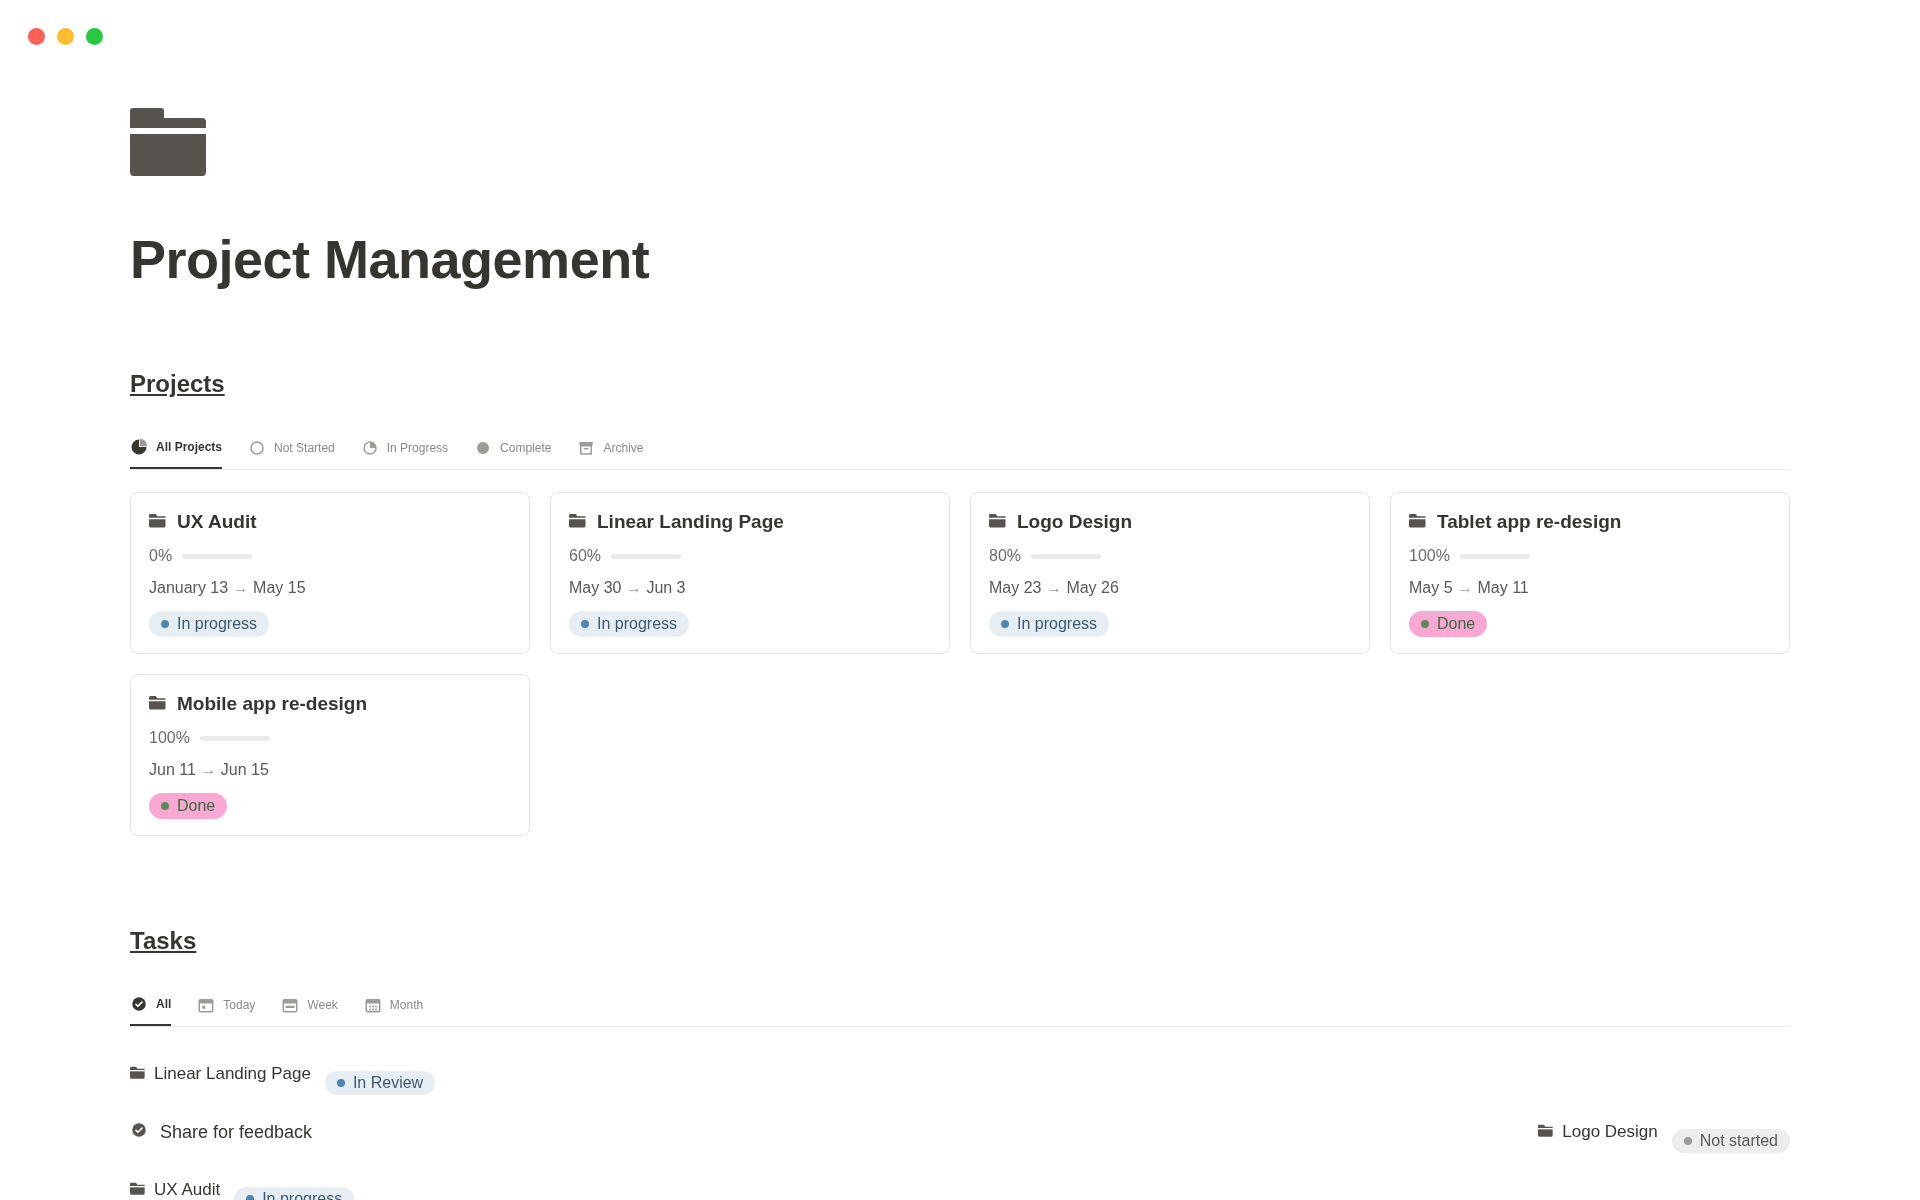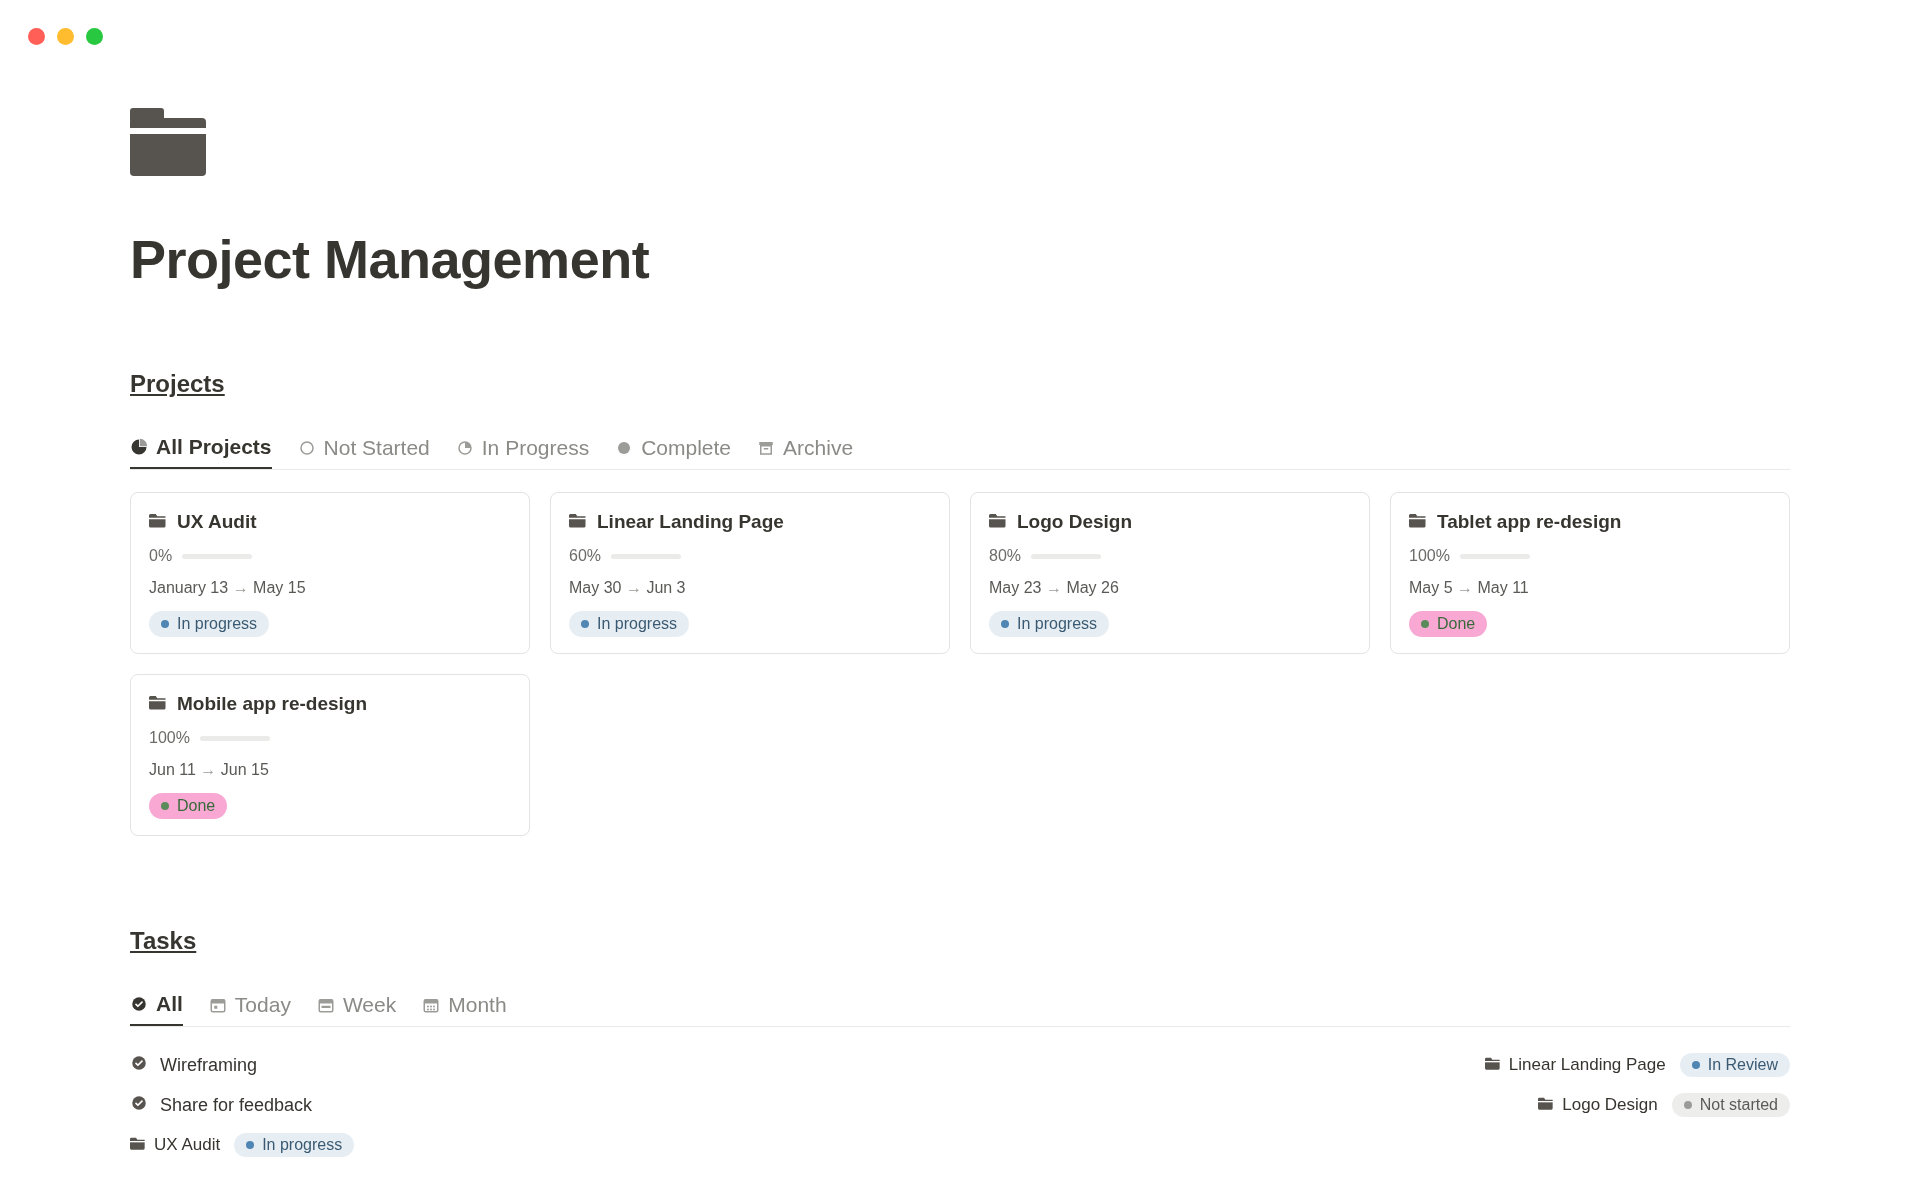--- a/index.html
+++ b/index.html
@@ -51,21 +51,21 @@
     align-items: center;
     gap: 26px;
     margin-top: 30px;
     border-bottom: 1px solid #e9e9e7;
     height: 42px;
   }
   .tab {
     display: flex;
     align-items: center;
     gap: 8px;
-    font-size: 21px;
+    font-size: 12px;
     color: #8a8a86;
     cursor: pointer;
     height: 100%;
     padding-bottom: 2px;
   }
   .tab.active {
     color: #37352f;
     font-weight: 600;
     border-bottom: 2px solid #37352f;
   }
@@ -151,21 +151,21 @@
   }
   .task-left svg { width:18px; height:18px; flex-shrink:0; }
   .task-right {
     display: flex; align-items: center; gap: 14px;
     font-size: 17px;
   }
   .task-right .proj {
     display:flex; align-items:center; gap:8px; color:#37352f;
   }
   .task-right .proj svg { width:16px; height:14px; }
-  .task-right .status-pill { margin-top:0; font-size:16px; padding:3px 12px; }
+  .task-right .status-pill { margin-top:18px; font-size:16px; padding:3px 12px; }
 
 </style>
 </head>
 <body>
 
 <div class="traffic-lights">
   <div class="dot red"></div>
   <div class="dot yellow"></div>
   <div class="dot green"></div>
 </div>
@@ -343,27 +343,20 @@
             <circle cx="12" cy="18" r="1.3" fill="#9b9b97"></circle>
             <circle cx="16" cy="18" r="1.3" fill="#9b9b97"></circle>
           </svg>
       </span>
       <span>Month</span>
     </div>
   </div>
 
   <div class="task-list" id="task-list">
       <div class="task-row">
-        <div class="task-left">
-          <span><svg viewBox="0 0 24 24">
-              <circle cx="12" cy="12" r="9" fill="#57534e"></circle>
-              <path d="M8 12.5l2.5 2.5L16 9.5" stroke="#fff" stroke-width="2.2" fill="none" stroke-linecap="round" stroke-linejoin="round"></path>
-            </svg></span>
-          <span>Wireframing</span>
-        </div>
         <div class="task-right">
           <span class="proj">
             <span><svg viewBox="0 0 24 20">
                 <path fill="#57534e" d="M2 2h7l2 3h11v13a2 2 0 0 1-2 2H2a2 2 0 0 1-2-2V4a2 2 0 0 1 2-2z"></path>
                 <rect x="0" y="7" width="24" height="2" fill="#fff"></rect>
               </svg></span>
             <span>Linear Landing Page</span>
           </span>
           <span class="status-pill inreview">
             <span class="status-dot"></span>

